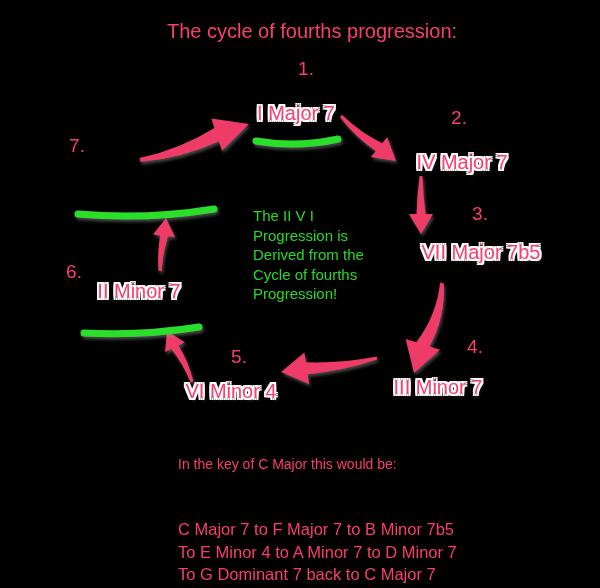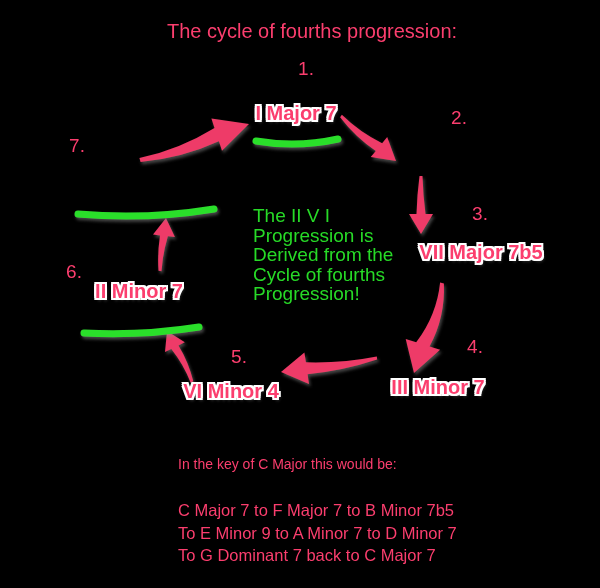--- a/index.html
+++ b/index.html
@@ -12,27 +12,27 @@
   .canvas{
     position:relative;width:600px;height:588px;background:#000000;overflow:hidden;
     font-family:"Liberation Sans","DejaVu Sans",sans-serif;
   }
   .overlay{position:absolute;left:0;top:0;width:600px;height:588px;}
   .abs{position:absolute;white-space:nowrap;}
   .cx{transform:translateX(-50%);}
   .title{font-size:20px;color:var(--pink);}
   .stepnum{font-size:19px;color:var(--pink);}
   .chord{
-    font-size:20px;font-weight:bold;color:var(--pink);
+    font-size:20px;font-weight:normal;color:var(--pink);
     text-shadow:
       -2px -2px 0 #fff, 2px -2px 0 #fff, -2px 2px 0 #fff, 2px 2px 0 #fff,
       -2px 0 0 #fff, 2px 0 0 #fff, 0 -2px 0 #fff, 0 2px 0 #fff,
       2px 3px 3px rgba(110,110,110,0.45);
   }
-  .note{font-size:19px;line-height:19.5px;color:var(--note);}
+  .note{font-size:15px;line-height:19.5px;color:var(--note);}
   .keytext{font-size:16.5px;line-height:22.5px;color:var(--pink);}
   .keyheading{font-size:14px;color:var(--pink);}
   .arrow{fill:var(--arrow);}
   .marker{fill:none;stroke:var(--marker);stroke-width:7;stroke-linecap:round;}
 </style>
 </head>
 <body>
 
 <div class="canvas">
 
@@ -62,33 +62,34 @@
 
   <div class="abs cx stepnum" style="left:306px;top:58px">1.</div>
   <div class="abs cx stepnum" style="left:459px;top:107px">2.</div>
   <div class="abs cx stepnum" style="left:480px;top:203px">3.</div>
   <div class="abs cx stepnum" style="left:475px;top:336px">4.</div>
   <div class="abs cx stepnum" style="left:239px;top:346px">5.</div>
   <div class="abs cx stepnum" style="left:74px;top:261px">6.</div>
   <div class="abs cx stepnum" style="left:77px;top:135px">7.</div>
 
   <div class="abs cx chord" style="left:296px;top:102px">I Major 7</div>
+  <div class="abs cx chord" style="left:462px;top:151px">IV Major 7</div>
   <div class="abs cx chord" style="left:481px;top:241px">VII Major 7b5</div>
   <div class="abs cx chord" style="left:438px;top:376px">III Minor 7</div>
   <div class="abs cx chord" style="left:231px;top:380px">VI Minor 4</div>
   <div class="abs cx chord" style="left:139px;top:280px">II Minor 7</div>
 
   <div class="abs note" style="left:253px;top:206px">
     <div>The II V I</div>
     <div>Progression is</div>
     <div>Derived from the</div>
     <div>Cycle of fourths</div>
     <div>Progression!</div>
   </div>
 
   <div class="abs keyheading" style="left:178px;top:456px">In the key of C Major this would be:</div>
-  <div class="abs keytext" style="left:178px;top:499px">
+  <div class="abs keytext" style="left:178px;top:518px">
     <div>C Major 7 to F Major 7 to B Minor 7b5</div>
-    <div>To E Minor 9 to A Minor 7 to D Minor 7</div>
+    <div>To E Minor 4 to A Minor 7 to D Minor 7</div>
     <div>To G Dominant 7 back to C Major 7</div>
   </div>
 
 </div>
 
 </body></html>

